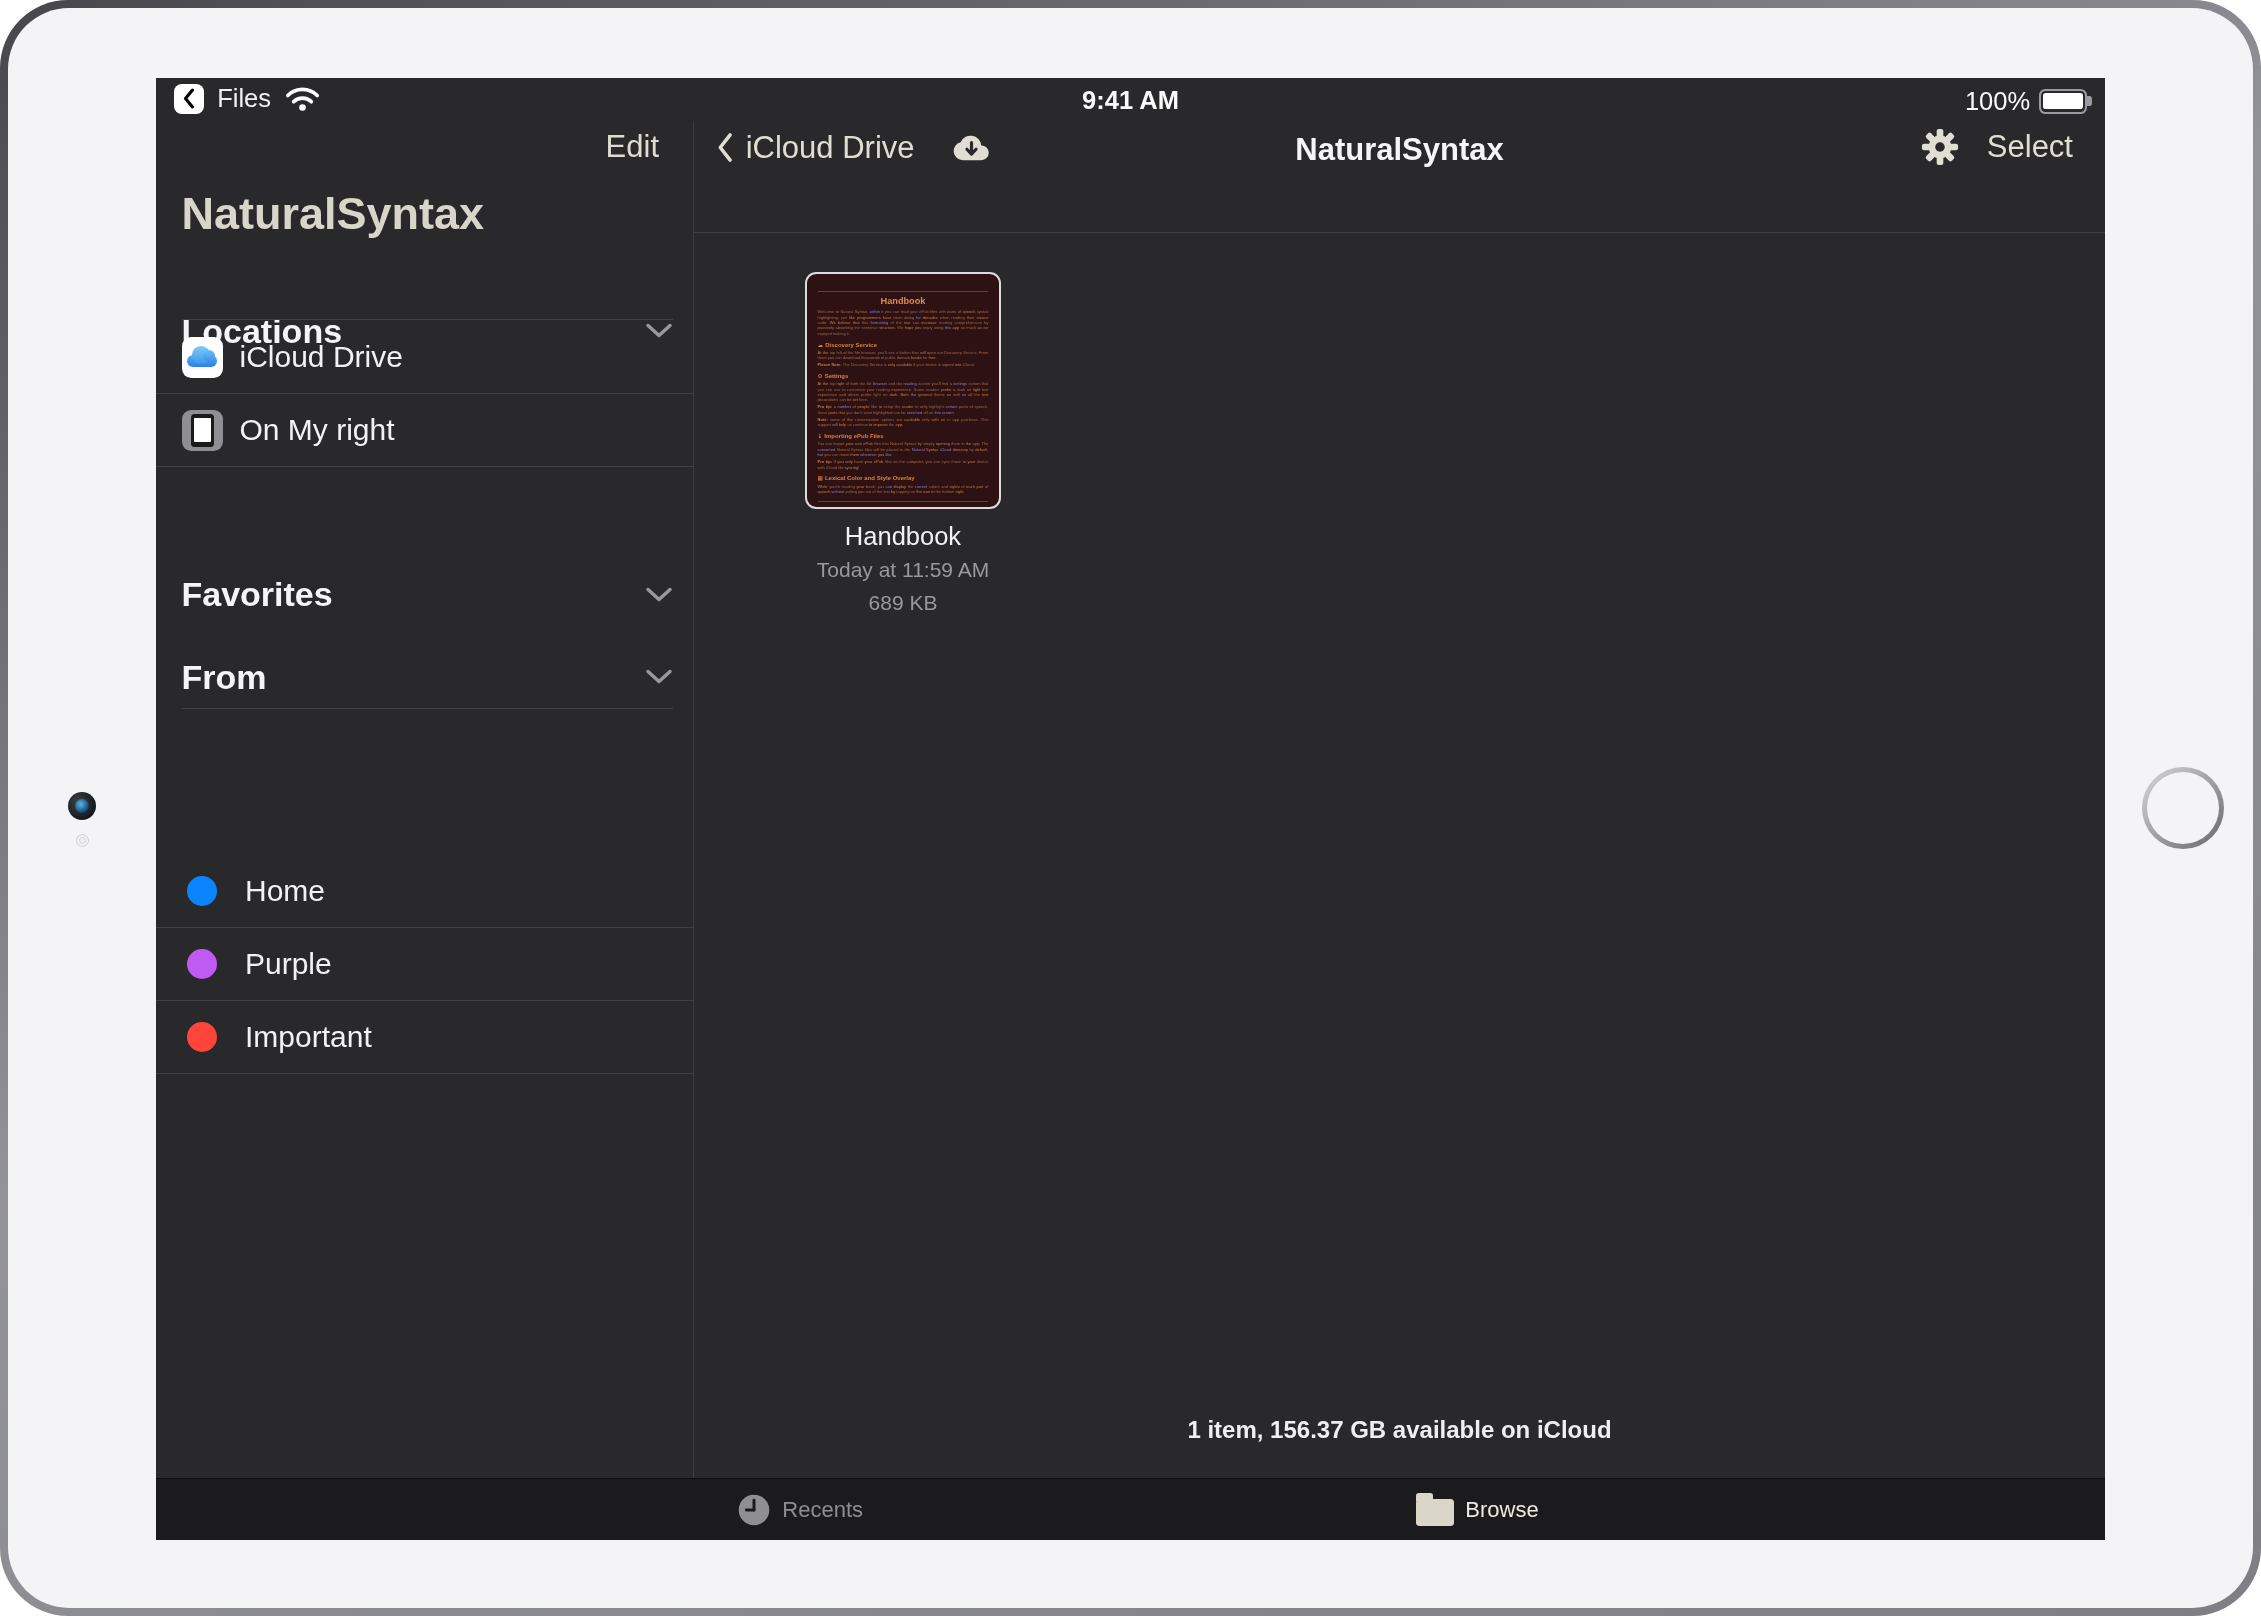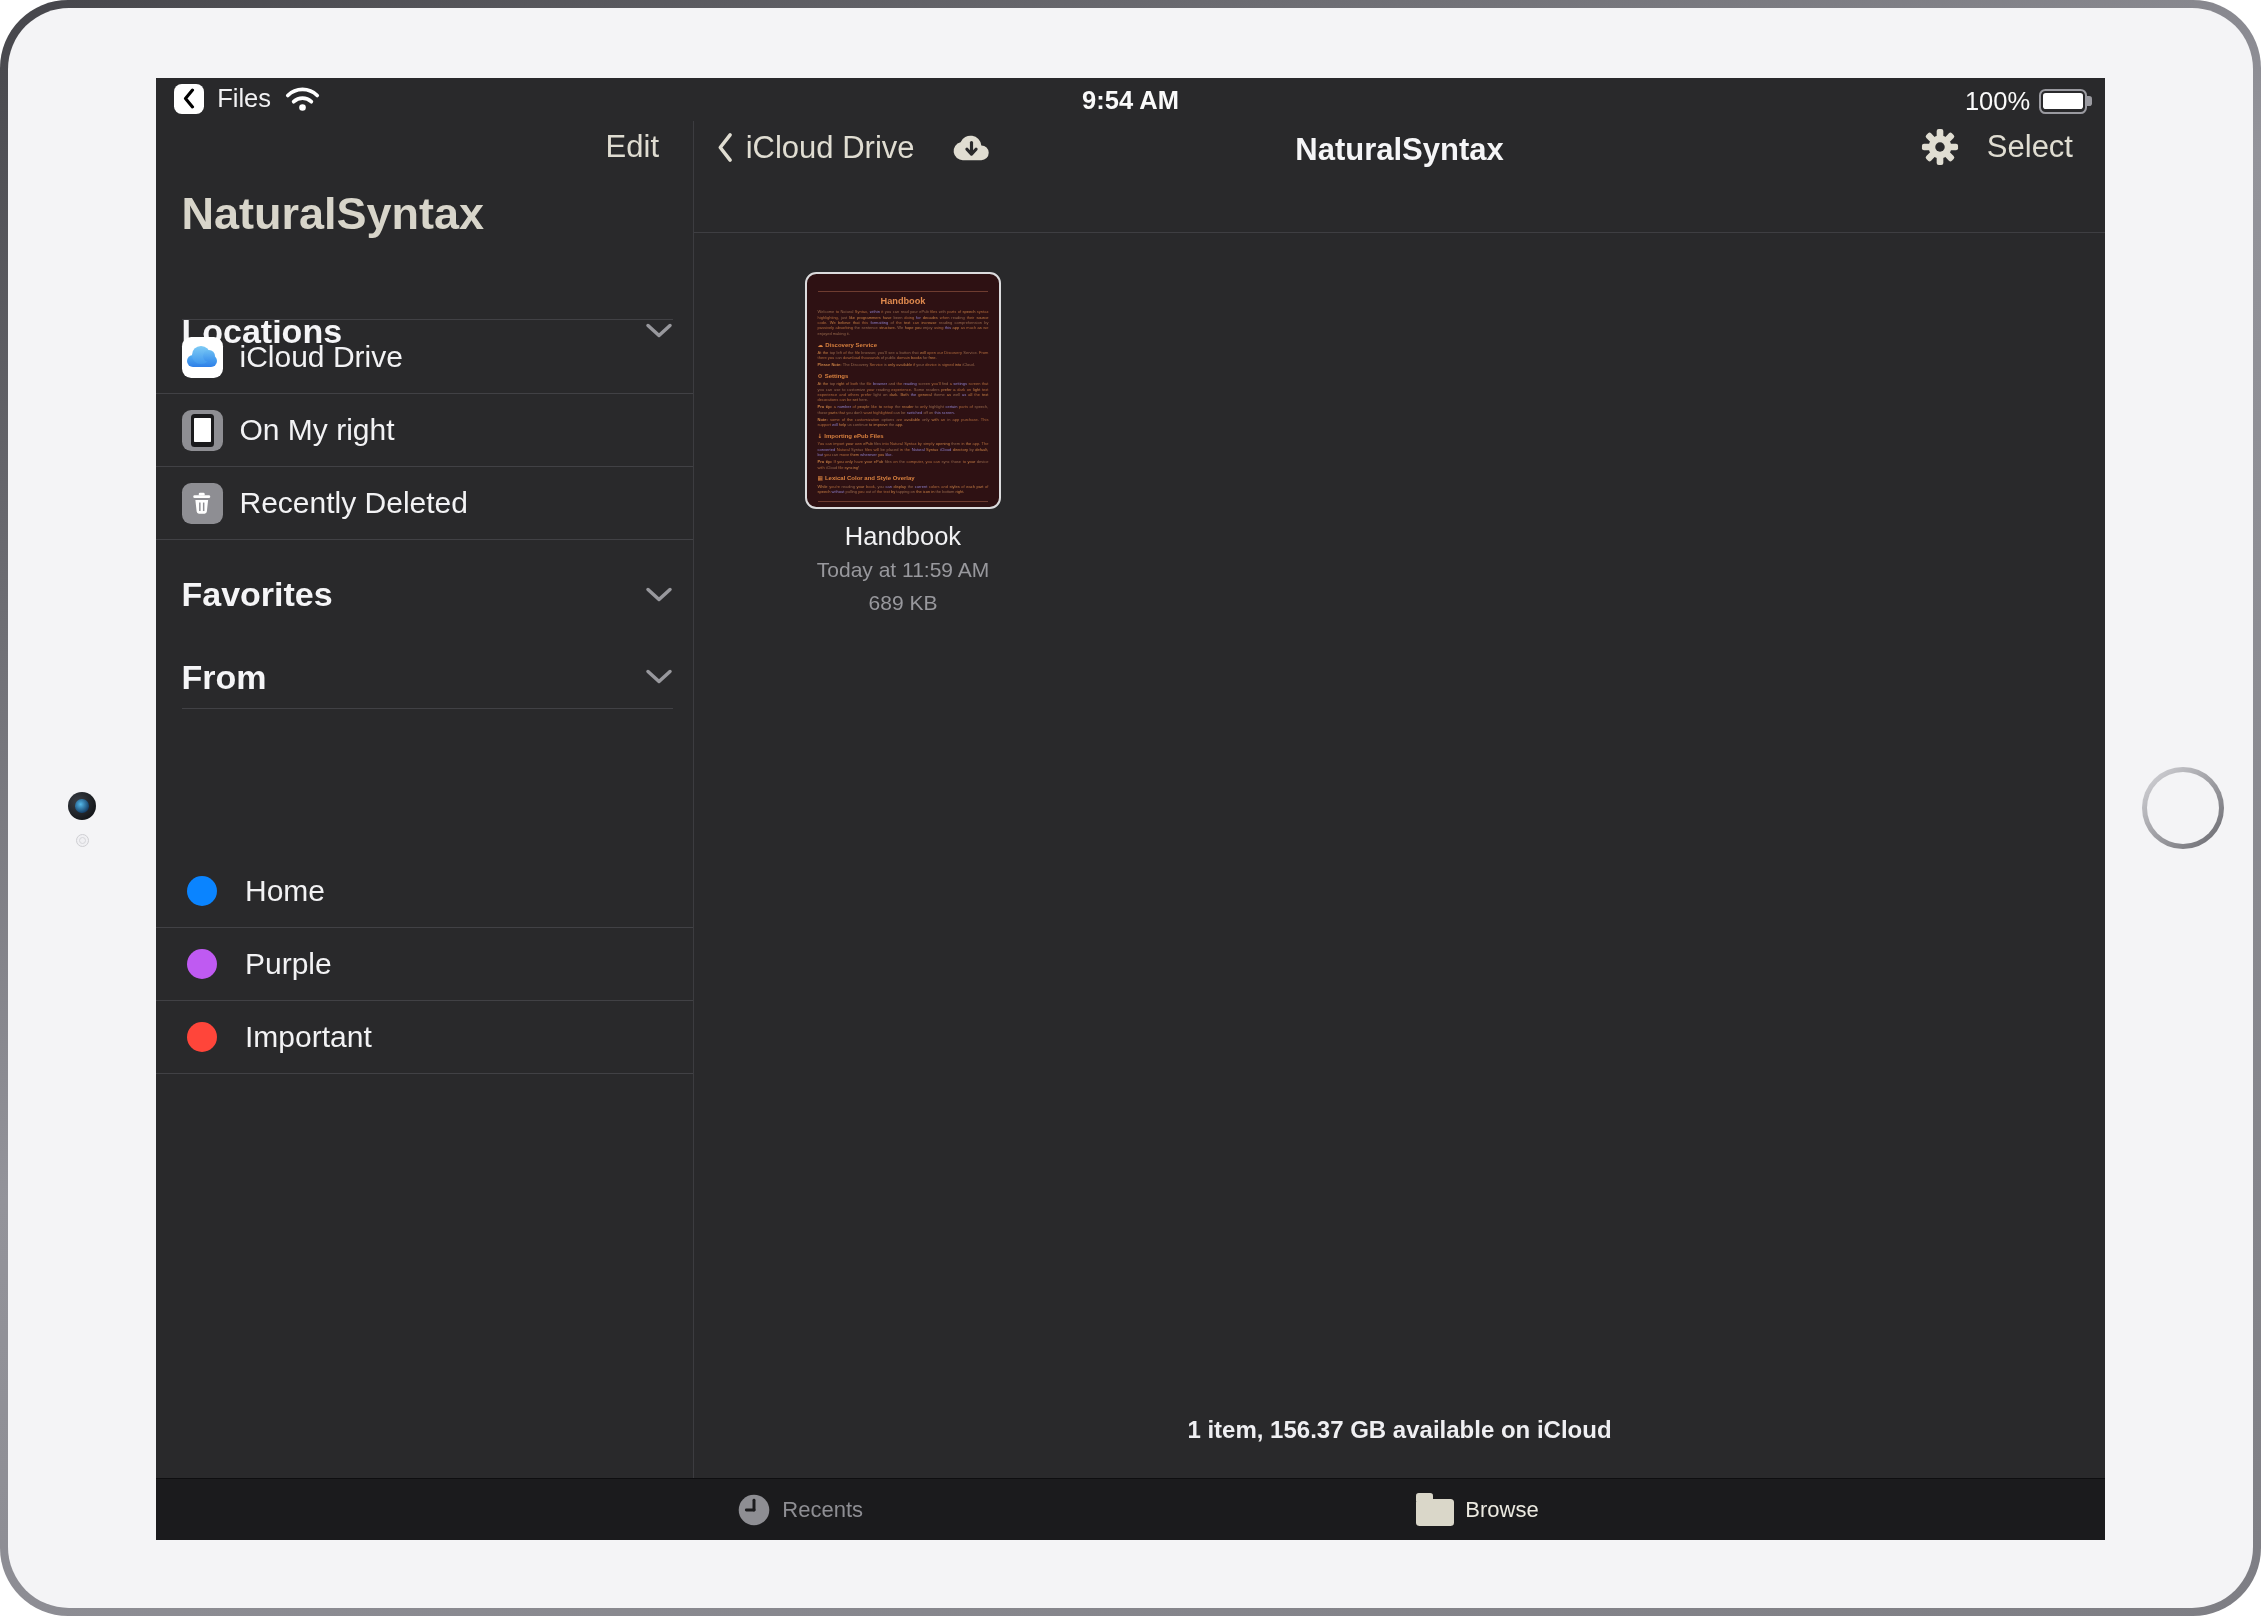--- a/index.html
+++ b/index.html
@@ -137,21 +137,21 @@
               <path d="M15 3 L5 15 L15 27" stroke="#000000" stroke-width="4.5" fill="none" stroke-linecap="round" stroke-linejoin="round"></path>
             </svg>
           </span>
           <span class="sb-app">Files</span>
           <svg width="37" height="27" viewBox="0 0 30 22">
             <path d="M3 8.5 A17 17 0 0 1 27 8.5" stroke="#ffffff" stroke-width="3" fill="none" stroke-linecap="round"></path>
             <path d="M7.8 13.6 A10.5 10.5 0 0 1 22.2 13.6" stroke="#ffffff" stroke-width="3" fill="none" stroke-linecap="round"></path>
             <circle cx="15" cy="18.3" r="2.7" fill="#ffffff"></circle>
           </svg>
         </div>
-        <div class="sb-time">9:54 AM</div>
+        <div class="sb-time">9:41 AM</div>
         <div class="sb-right">
           <span class="sb-pct">100%</span>
           <span class="battery">
             <span class="battery-fill"></span>
             <span class="battery-nub"></span>
           </span>
         </div>
       </div>
 
       <aside class="sidebar">
@@ -170,32 +170,20 @@
             </span>
           <span class="row-label">iCloud Drive</span>
         </div>
         <div class="loc-row loc-row-1">
           <span class="tile tile-gray">
             <span class="ipad-glyph">
                 <span class="ipad-glyph-screen"></span>
               </span>
           </span>
           <span class="row-label">On My right</span>
-        </div>
-        <div class="loc-row loc-row-2">
-          <span class="tile tile-gray">
-            <svg width="25.5" height="25.5" viewBox="0 0 24 24">
-              <rect x="9.2" y="2.6" width="5.6" height="2.6" rx="1.2" fill="#ffffff"></rect>
-              <rect x="4" y="5" width="16" height="2.6" rx="1.3" fill="#ffffff"></rect>
-              <path d="M6 9.5 h12 l-1.2 10.8 a2.2 2.2 0 0 1 -2.2 2 h-5.2 a2.2 2.2 0 0 1 -2.2 -2 Z" fill="#ffffff"></path>
-              <line x1="10.2" y1="11.8" x2="10.2" y2="19.8" stroke="#8e8e93" stroke-width="1.4"></line>
-              <line x1="13.8" y1="11.8" x2="13.8" y2="19.8" stroke="#8e8e93" stroke-width="1.4"></line>
-            </svg>
-          </span>
-          <span class="row-label">Recently Deleted</span>
         </div>
 
         <div class="sec-header hdr-favorites">Favorites</div>
         <svg class="sec-chevron chv-favorites" viewBox="0 0 28 16">
           <path d="M3 3 L14 13 L25 3" stroke="#98989d" stroke-width="3.5" fill="none" stroke-linecap="round" stroke-linejoin="round"></path>
         </svg>
 
         <div class="sec-header hdr-tags">From</div>
         <svg class="sec-chevron chv-tags" viewBox="0 0 28 16">
           <path d="M3 3 L14 13 L25 3" stroke="#98989d" stroke-width="3.5" fill="none" stroke-linecap="round" stroke-linejoin="round"></path>

